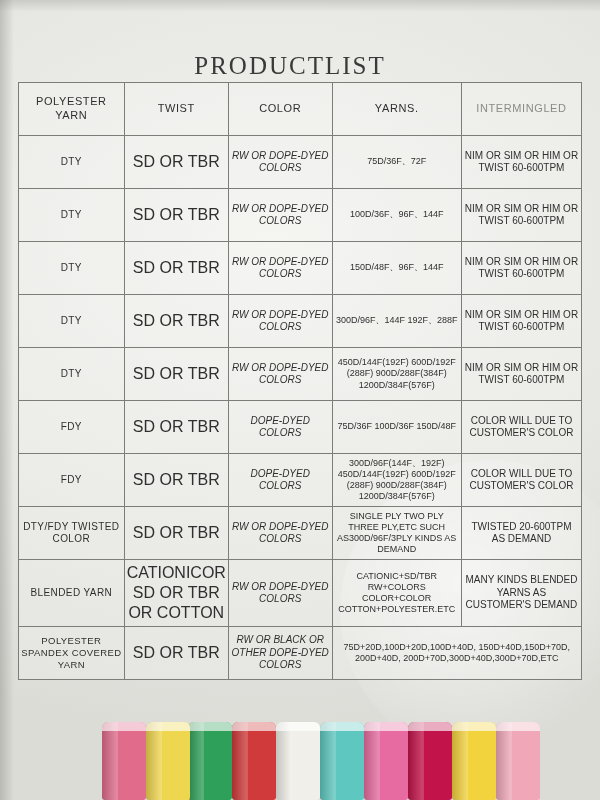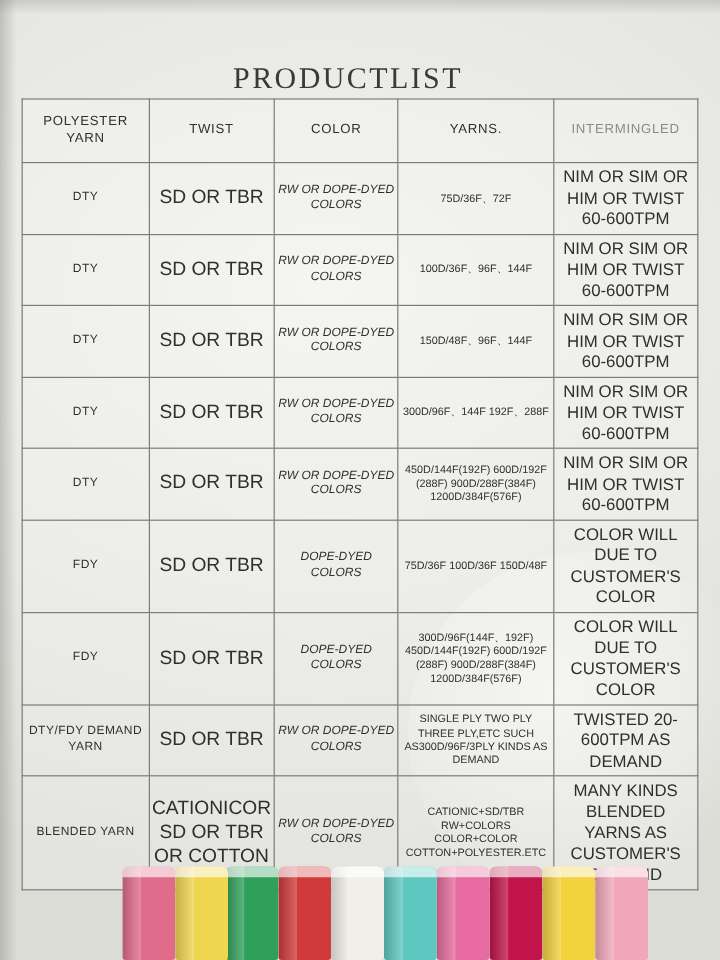--- a/index.html
+++ b/index.html
@@ -98,21 +98,21 @@
   }
   tbody td.color {
     font-size: 10px;
     font-style: italic;
   }
   tbody td.spec {
     font-size: 9px;
     margin-left: 36px;
   }
   tbody td.inter {
-    font-size: 14px;
+    font-size: 10px;
   }
   col.c1 { width: 108px; }
   col.c2 { width: 96px; }
   col.c3 { width: 108px; }
   col.c4 { width: 130px; }
   col.c5 { width: 122px; }
 
   
   .spools {
     position: absolute;
@@ -208,33 +208,39 @@
         <td class="inter">COLOR WILL DUE TO CUSTOMER'S COLOR</td>
       </tr>
       <tr>
         <td class="cat">FDY</td>
         <td class="type">SD OR TBR</td>
         <td class="color">DOPE-DYED COLORS</td>
         <td class="spec">300D/96F(144F、192F) 450D/144F(192F) 600D/192F (288F) 900D/288F(384F) 1200D/384F(576F)</td>
         <td class="inter">COLOR WILL DUE TO CUSTOMER'S COLOR</td>
       </tr>
       <tr>
-        <td class="cat">DTY/FDY DEMAND YARN</td>
+        <td class="cat">DTY/FDY TWISTED COLOR</td>
         <td class="type">SD OR TBR</td>
         <td class="color">RW OR DOPE-DYED COLORS</td>
         <td class="spec">SINGLE PLY TWO PLY THREE PLY,ETC SUCH AS300D/96F/3PLY KINDS AS DEMAND</td>
         <td class="inter">TWISTED 20-600TPM AS DEMAND</td>
       </tr>
       <tr>
         <td class="cat">BLENDED YARN</td>
         <td class="type">CATIONICOR SD OR TBR OR COTTON</td>
         <td class="color">RW OR DOPE-DYED COLORS</td>
         <td class="spec">CATIONIC+SD/TBR RW+COLORS COLOR+COLOR COTTON+POLYESTER.ETC</td>
         <td class="inter">MANY KINDS BLENDED YARNS AS CUSTOMER'S DEMAND</td>
       </tr>
+      <tr>
+        <td class="cat" style="font-size:9.5px">POLYESTER SPANDEX COVERED YARN</td>
+        <td class="type">SD OR TBR</td>
+        <td class="color">RW OR BLACK OR OTHER DOPE-DYED COLORS</td>
+        <td class="spec" colspan="2">75D+20D,100D+20D,100D+40D, 150D+40D,150D+70D, 200D+40D, 200D+70D,300D+40D,300D+70D,ETC</td>
+      </tr>
     </tbody>
   </table>
 
   <div class="spools">
       <div class="spool" style="left: 188px; background: linear-gradient(to right, rgba(0, 0, 0, 0.18), rgba(255, 255, 255, 0.22) 35%, rgb(47, 160, 90) 36%, rgb(47, 160, 90) 100%) rgb(47, 160, 90);">
         <div class="cap"></div>
       </div>
       <div class="spool" style="left: 232px; background: linear-gradient(to right, rgba(0, 0, 0, 0.18), rgba(255, 255, 255, 0.22) 35%, rgb(208, 58, 58) 36%, rgb(208, 58, 58) 100%) rgb(208, 58, 58);">
         <div class="cap"></div>
       </div>

